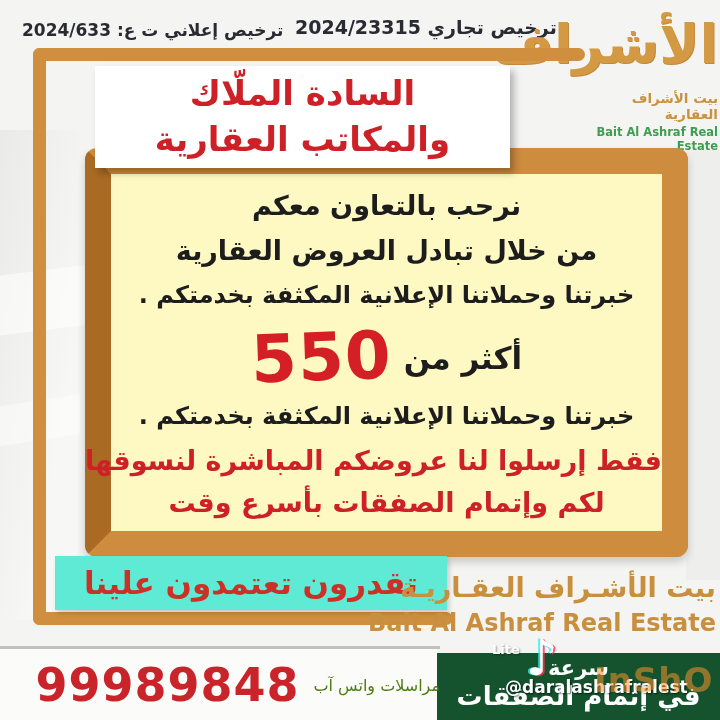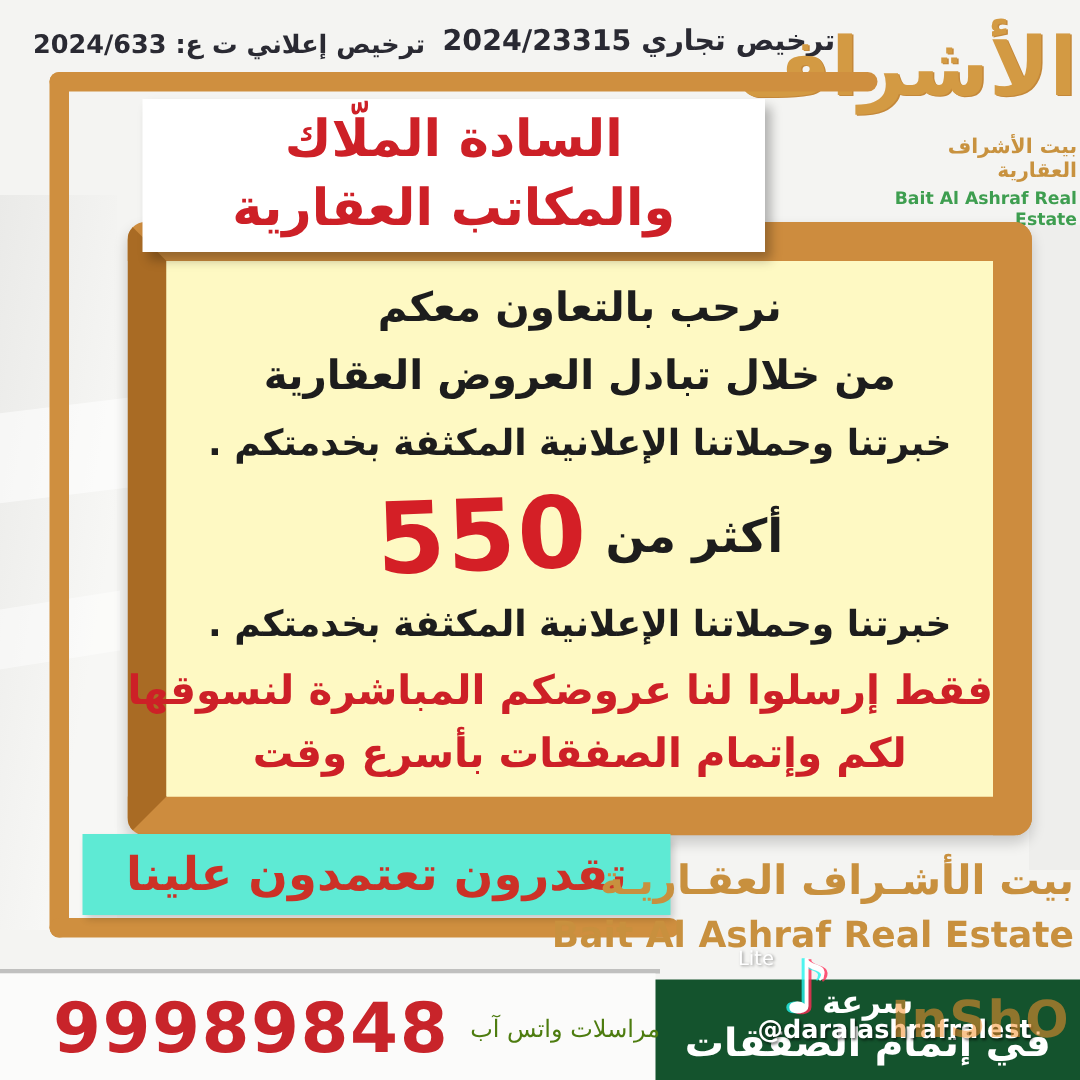--- a/index.html
+++ b/index.html
@@ -74,21 +74,21 @@
   .banner .b1{font-size:21px;font-weight:700;margin-top:3px;}
   .banner .b2{font-size:26px;font-weight:800;margin-top:1px;}
 
   
   .tiktok{position:absolute;left:492px;top:632px;z-index:8;color:#fff;display:flex;
       align-items:flex-start;gap:6px;}
   .tt-note{font-size:50px;line-height:52px;font-weight:700;
       text-shadow:-2px 0 0 rgba(37,244,238,.8),2px 1px 0 rgba(254,44,85,.8);}
   .tt-text{font-size:36px;font-weight:800;letter-spacing:1px;margin-top:8px;
       text-shadow:-2px 0 0 rgba(37,244,238,.7),2px 1px 0 rgba(254,44,85,.7),0 0 3px rgba(0,0,0,.25);}
-  .tt-lite{font-size:13px;font-weight:400;margin-top:0;text-shadow:1px 1px 2px rgba(0,0,0,.4);}
+  .tt-lite{font-size:13px;font-weight:700;margin-top:10px;text-shadow:1px 1px 2px rgba(0,0,0,.4);}
   .tt-handle{position:absolute;left:505px;top:677px;z-index:9;color:#ffffff;font-size:17px;
       font-weight:700;direction:ltr;text-shadow:1px 1px 2px rgba(0,0,0,.65);}
   .inshot{position:absolute;left:594px;top:660px;z-index:9;font-size:34px;font-weight:800;
       color:rgba(245,145,45,.55);letter-spacing:1px;direction:ltr;}
 
   
   .sepline{position:absolute;left:0;top:646px;width:440px;height:3px;background:#9d9d9d;opacity:.6;}
   .bottom-bg{position:absolute;left:0;top:649px;width:437px;height:71px;background:#fbfbfa;}
   .contact{position:absolute;left:40px;top:650px;width:400px;height:70px;display:flex;
       direction:rtl;align-items:center;justify-content:flex-start;gap:14px;z-index:5;}

